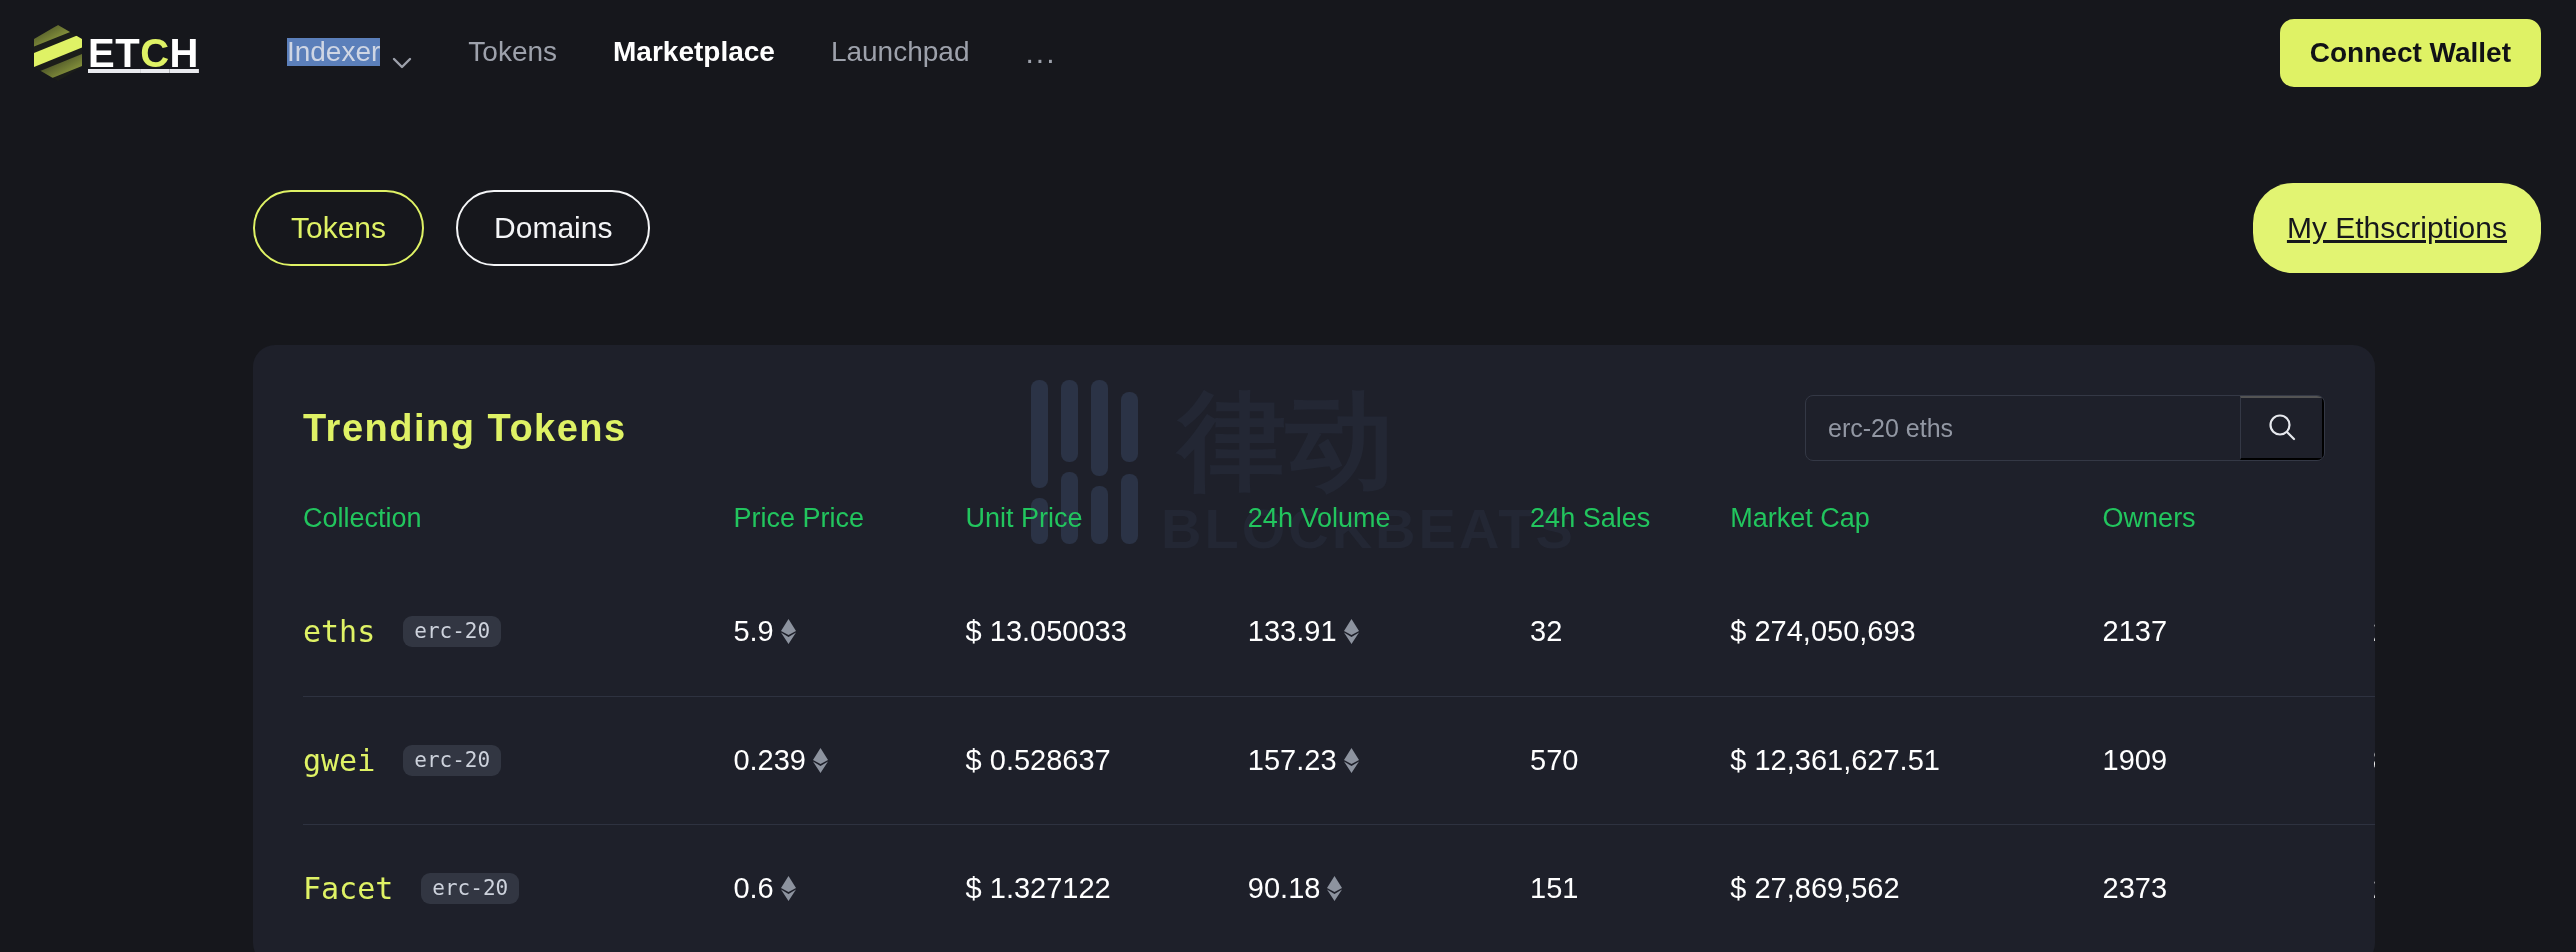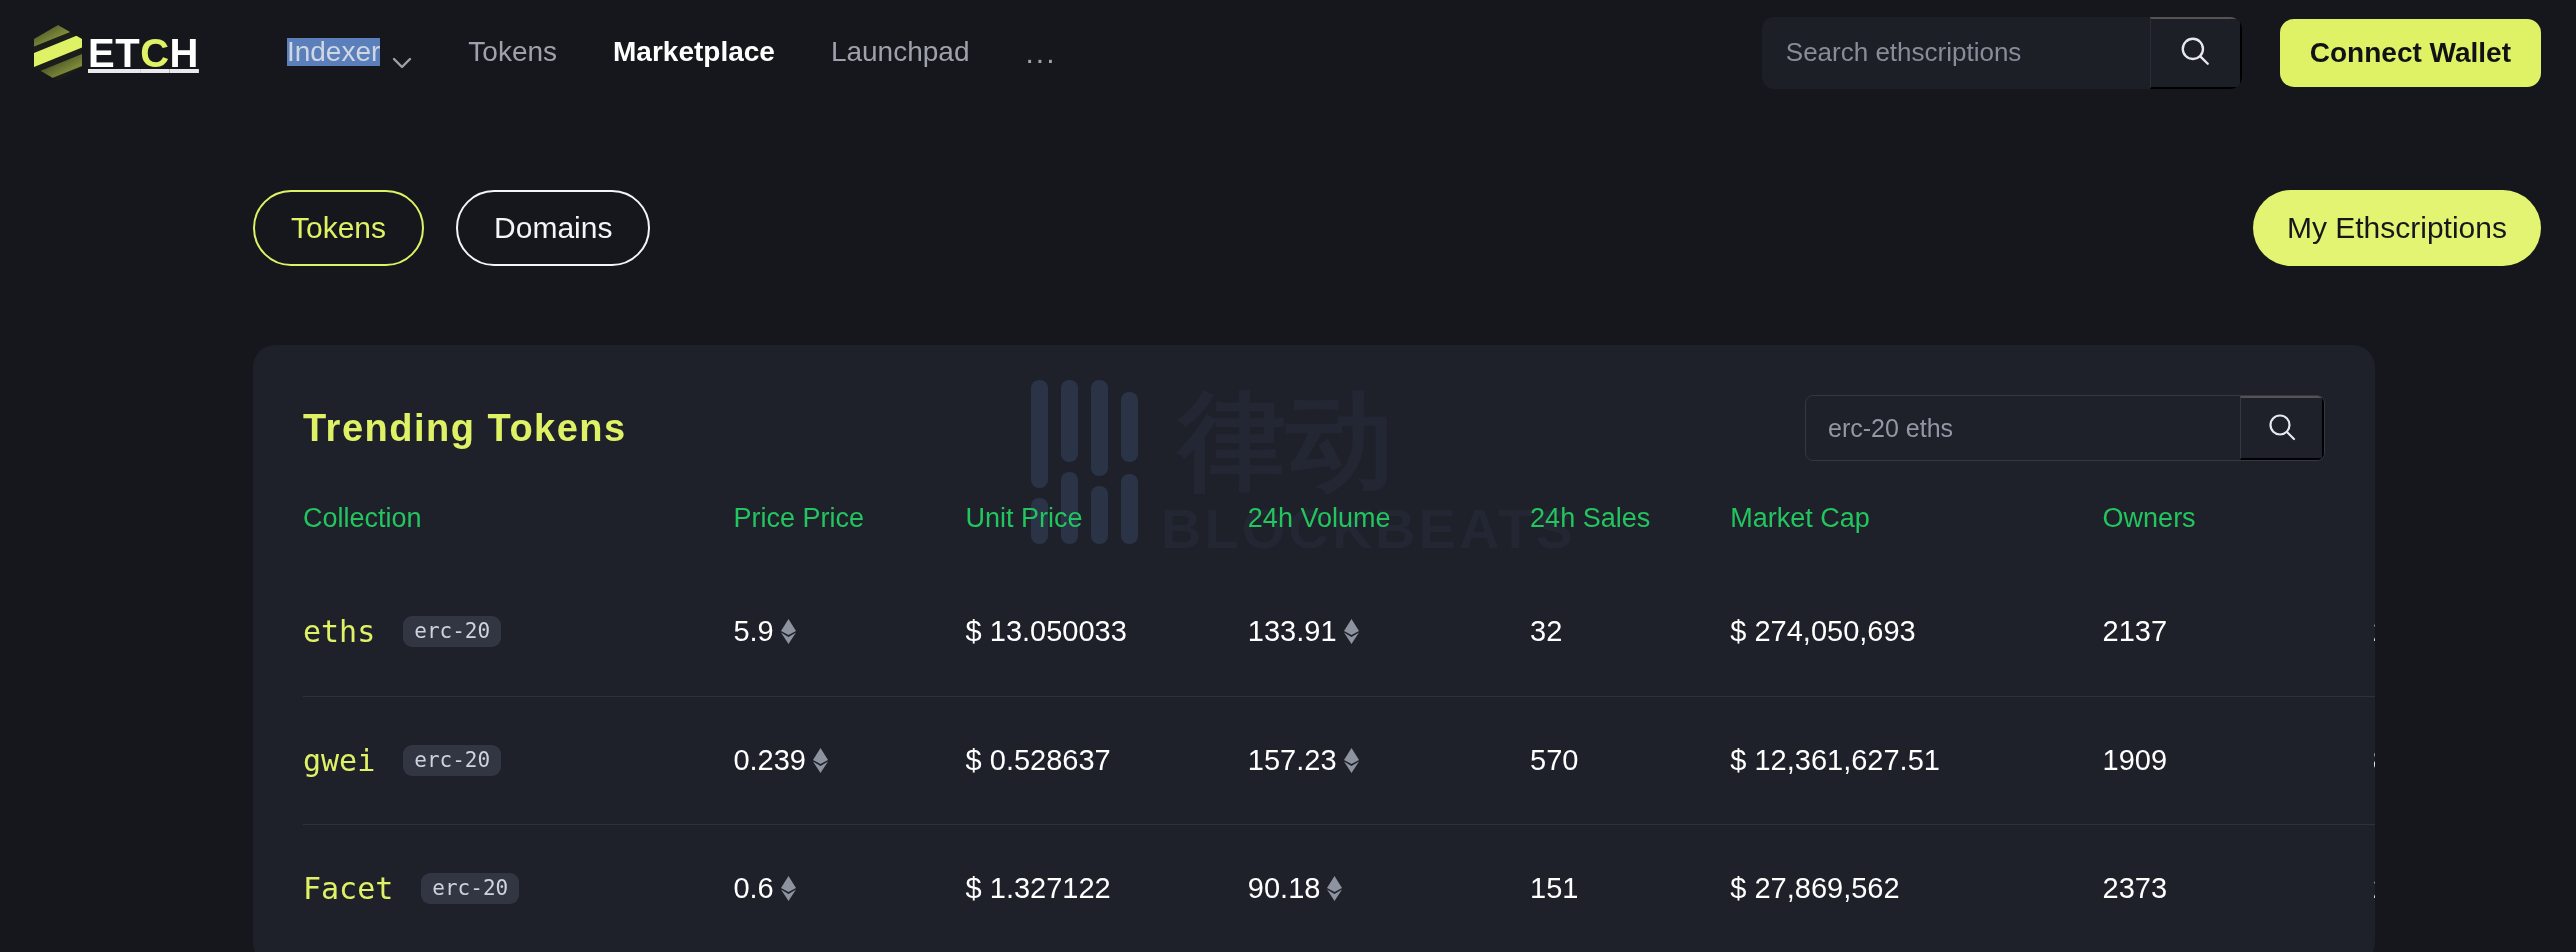--- a/index.html
+++ b/index.html
@@ -150,30 +150,31 @@
     margin-right: 32px;
     display: flex;
     align-items: center;
     justify-content: center;
     white-space: nowrap;
   }
   .pill.active { border-color: #dff265; color: #dff265; }
 
   .my-eth-btn {
     margin-left: auto;
-    height: 76px;
+    height: 90px;
     padding: 0 34px;
     border-radius: 40px;
     background: #e2f472;
     color: #16171c;
     font-size: 30px;
     border: 0;
     cursor: pointer;
     font-family: "Liberation Sans", sans-serif;
     white-space: nowrap;
+    text-decoration: underline;
   }
 
   
   .card {
     position: absolute;
     left: 253px;
     top: 345px;
     width: 2122px;
     height: 620px;
     background: #1e202a;
@@ -354,31 +355,20 @@
     </div>
     <div class="nav-item">
       <span>Launchpad</span>
     </div>
     <div class="nav-item dots">
       <span>...</span>
     </div>
   </nav>
 
   <div class="header-right">
-    <div class="search-box">
-      <input type="text" placeholder="Search ethscriptions" style="">
-      <button class="search-btn">
-        <span>
-          <svg viewBox="0 0 32 32" width="34" height="34">
-            <circle cx="14" cy="14" r="9.5" stroke="#e6e8ed" stroke-width="2.2" fill="none"></circle>
-            <line x1="21" y1="21" x2="28" y2="28" stroke="#e6e8ed" stroke-width="2.2" stroke-linecap="round"></line>
-          </svg>
-        </span>
-      </button>
-    </div>
     <button class="connect-btn">Connect Wallet</button>
   </div>
 </div>
 
 <div class="filter-bar">
   <button class="pill active">Tokens</button>
   <button class="pill">Domains</button>
   <button class="my-eth-btn">My Ethscriptions</button>
 </div>
 

